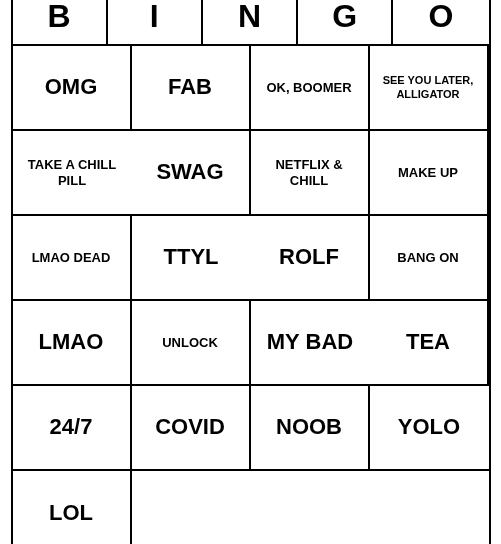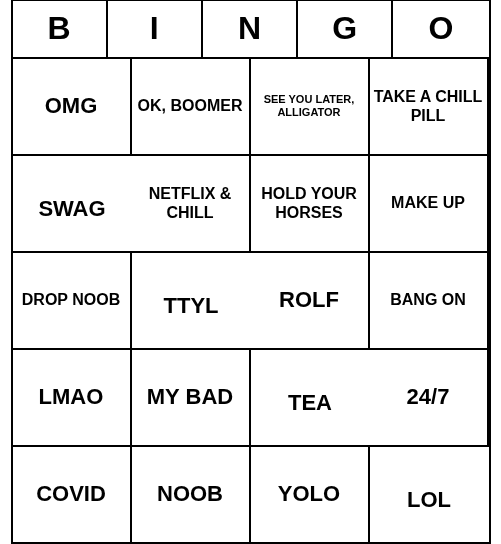--- a/index.html
+++ b/index.html
@@ -58,38 +58,37 @@
       text-align: center;
       border-right: 2px solid #000;
       border-bottom: 2px solid #000;
       padding: 6px 4px;
       min-height: 85px;
       line-height: 1.2;
     }
 
     .bingo-cell:nth-child(5n) {
       border-right: none;
-      margin-top: 12px;
     }
 
     .bingo-cell:nth-child(n+21) {
       border-bottom: none;
     }
 
     .cell-text {
       font-size: 18px;
       font-weight: bold;
     }
 
     .cell-text.large {
       font-size: 22px;
     }
 
     .cell-text.medium {
-      font-size: 16px;
+      font-size: 13px;
     }
 
     .cell-text.small {
       font-size: 11px;
       font-weight: bold;
       text-transform: uppercase;
     }
 
     .cell-text.free {
       font-size: 24px;
@@ -106,54 +105,57 @@
       <div class="bingo-header-cell">I</div>
       <div class="bingo-header-cell">N</div>
       <div class="bingo-header-cell">G</div>
       <div class="bingo-header-cell">O</div>
     </div>
   <div class="bingo-grid">
   <div class="bingo-cell">
         <span class="cell-text large">OMG</span>
       </div>
       <div class="bingo-cell">
+        <span class="cell-text large">FAB</span>
+      </div>
+      <div class="bingo-cell">
         <span class="cell-text medium">OK, BOOMER</span>
       </div>
       <div class="bingo-cell">
         <span class="cell-text small">SEE YOU LATER, ALLIGATOR</span>
       </div>
       <div class="bingo-cell">
         <span class="cell-text medium">TAKE A CHILL PILL</span>
       </div>
       <div class="bingo-cell">
         <span class="cell-text large">SWAG</span>
       </div>
       <div class="bingo-cell">
         <span class="cell-text medium">NETFLIX &amp; CHILL</span>
       </div>
       <div class="bingo-cell">
-        <span class="cell-text medium">HOLD YOUR HORSES</span>
-      </div>
-      <div class="bingo-cell">
         <span class="cell-text medium">MAKE UP</span>
       </div>
       <div class="bingo-cell">
-        <span class="cell-text medium">DROP NOOB</span>
+        <span class="cell-text medium">LMAO DEAD</span>
       </div>
       <div class="bingo-cell">
         <span class="cell-text large">TTYL</span>
       </div>
       <div class="bingo-cell">
         <span class="cell-text large">ROLF</span>
       </div>
       <div class="bingo-cell">
         <span class="cell-text medium">BANG ON</span>
       </div>
       <div class="bingo-cell">
         <span class="cell-text large">LMAO</span>
+      </div>
+      <div class="bingo-cell">
+        <span class="cell-text medium">UNLOCK</span>
       </div>
       <div class="bingo-cell">
         <span class="cell-text large">MY BAD</span>
       </div>
       <div class="bingo-cell">
         <span class="cell-text large">TEA</span>
       </div>
       <div class="bingo-cell">
         <span class="cell-text large">24/7</span>
       </div>

